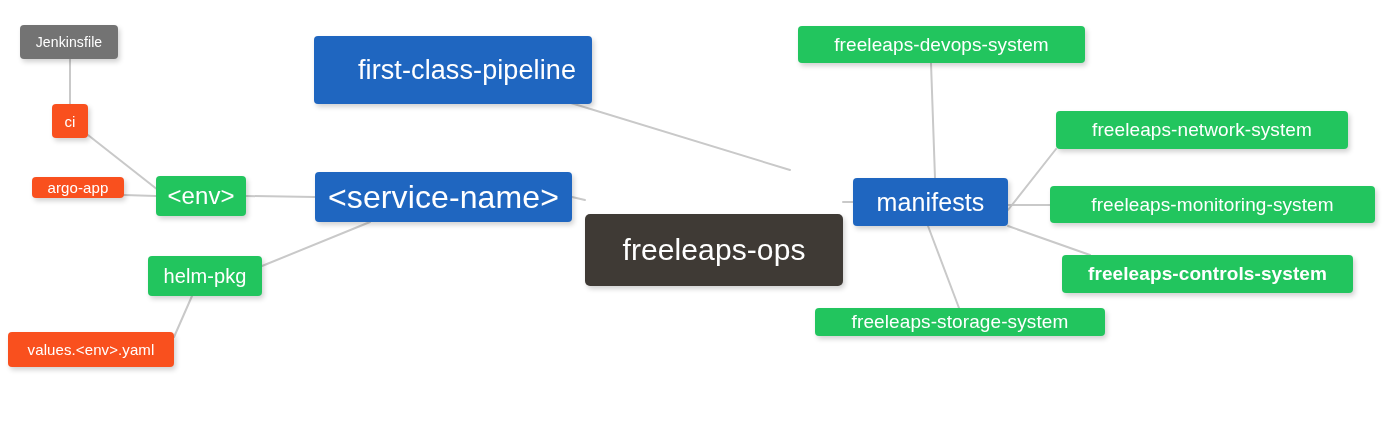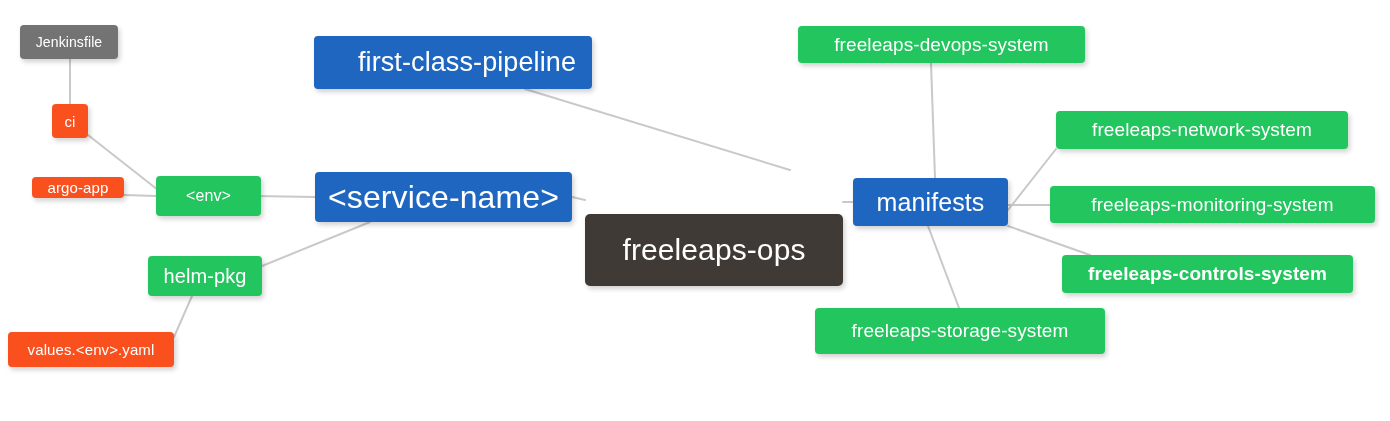--- a/index.html
+++ b/index.html
@@ -79,30 +79,30 @@
   <div id="node-layer">
       <div class="node orange" style="left: 20px; top: 25px; width: 98px; height: 34px; font-size: 14px;">
         <span>Jenkinsfile</span>
       </div>
       <div class="node red" style="left: 52px; top: 104px; width: 36px; height: 34px; font-size: 15px;">
         <span>ci</span>
       </div>
       <div class="node red" style="left: 32px; top: 177px; width: 92px; height: 21px; font-size: 15px;">
         <span>argo-app</span>
       </div>
-      <div class="node green" style="left: 156px; top: 176px; width: 105px; height: 40px; font-size: 16px;">
+      <div class="node green" style="left: 156px; top: 176px; width: 90px; height: 40px; font-size: 24px;">
         <span>&lt;env&gt;</span>
       </div>
       <div class="node green" style="left: 148px; top: 256px; width: 114px; height: 40px; font-size: 20px; align-items: center;">
         <span>helm-pkg</span>
       </div>
       <div class="node red" style="left: 8px; top: 332px; width: 166px; height: 35px; font-size: 15px;">
         <span>values.&lt;env&gt;.yaml</span>
       </div>
-      <div class="node blue" style="left: 314px; top: 36px; width: 278px; height: 53px; font-size: 27px; padding-left: 28px;">
+      <div class="node blue" style="left: 314px; top: 36px; width: 278px; height: 68px; font-size: 27px; padding-left: 28px;">
         <span>first-class-pipeline</span>
       </div>
       <div class="node blue" style="left: 315px; top: 172px; width: 257px; height: 50px; font-size: 32px;">
         <span>&lt;service-name&gt;</span>
       </div>
       <div class="node root" style="left: 585px; top: 170px; width: 258px; height: 72px; font-size: 30px; margin-top: 44px;">
         <span>freeleaps-ops</span>
       </div>
       <div class="node blue" style="left: 853px; top: 178px; width: 155px; height: 48px; font-size: 25px;">
         <span>manifests</span>
@@ -112,17 +112,17 @@
       </div>
       <div class="node green" style="left: 1056px; top: 111px; width: 292px; height: 38px; font-size: 19px;">
         <span>freeleaps-network-system</span>
       </div>
       <div class="node green" style="left: 1050px; top: 186px; width: 325px; height: 37px; font-size: 19px;">
         <span>freeleaps-monitoring-system</span>
       </div>
       <div class="node green" style="left: 1062px; top: 255px; width: 291px; height: 38px; font-size: 19px; font-weight: bold;">
         <span>freeleaps-controls-system</span>
       </div>
-      <div class="node green" style="left: 815px; top: 308px; width: 290px; height: 46px; font-size: 19px;">
+      <div class="node green" style="left: 815px; top: 308px; width: 290px; height: 28px; font-size: 19px;">
         <span>freeleaps-storage-system</span>
       </div>
     </div>
 </div>
 
 </body></html>

